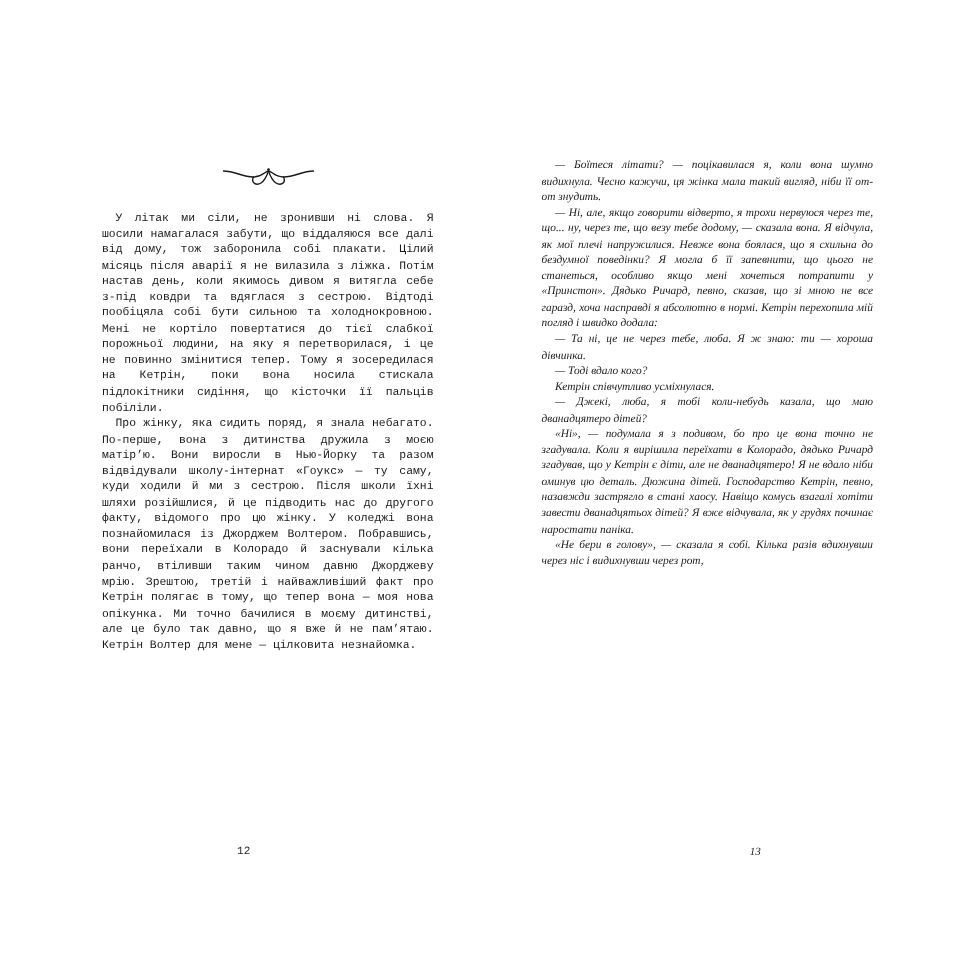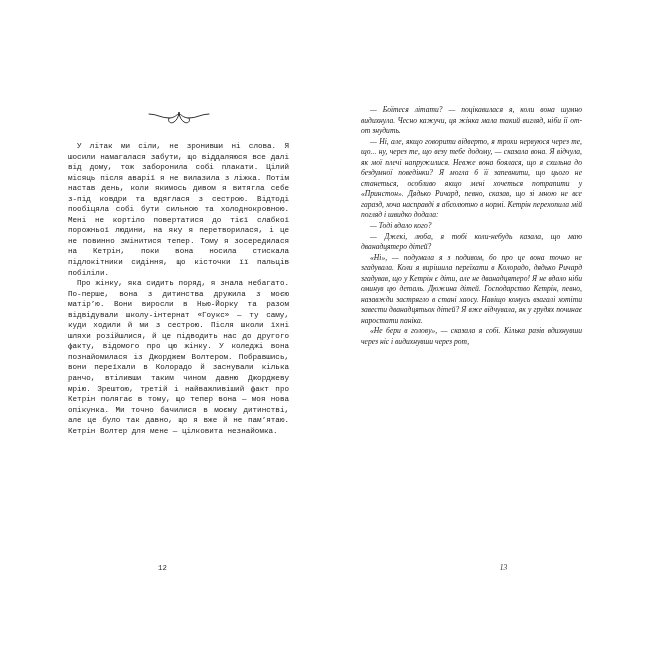--- a/index.html
+++ b/index.html
@@ -97,21 +97,23 @@
     </div>
     <div class="folio">12</div>
   </div>
 
   <div class="gutter"></div>
 
   <div class="page page-right">
     <div class="text-col">
       <p>— Боїтеся літати? — поцікавилася я, коли вона шумно видихнула. Чесно кажучи, ця жінка мала такий вигляд, ніби її от-от знудить.</p>
       <p>— Ні, але, якщо говорити відверто, я трохи нервуюся через те, що... ну, через те, що везу тебе додому, — сказала вона. Я відчула, як мої плечі напружилися. Невже вона боялася, що я схильна до бездумної поведінки? Я могла б її запевнити, що цього не станеться, особливо якщо мені хочеться потрапити у «Принстон». Дядько Ричард, певно, сказав, що зі мною не все гаразд, хоча насправді я абсолютно в нормі. Кетрін перехопила мій погляд і швидко додала:</p>
+      <p>— Та ні, це не через тебе, люба. Я ж знаю: ти — хороша дівчинка.</p>
       <p>— Тоді вдало кого?</p>
+      <p>Кетрін співчутливо усміхнулася.</p>
       <p>— Джекі, люба, я тобі коли-небудь казала, що маю дванадцятеро дітей?</p>
       <p>«Ні», — подумала я з подивом, бо про це вона точно не згадувала. Коли я вирішила переїхати в Колорадо, дядько Ричард згадував, що у Кетрін є діти, але не дванадцятеро! Я не вдало ніби оминув цю деталь. Дюжина дітей. Господарство Кетрін, певно, назавжди застрягло в стані хаосу. Навіщо комусь взагалі хотіти завести дванадцятьох дітей? Я вже відчувала, як у грудях починає наростати паніка.</p>
       <p>«Не бери в голову», — сказала я собі. Кілька разів вдихнувши через ніс і видихнувши через рот,</p>
     </div>
     <div class="folio">13</div>
   </div>
 
 </div>
 
 </body></html>

